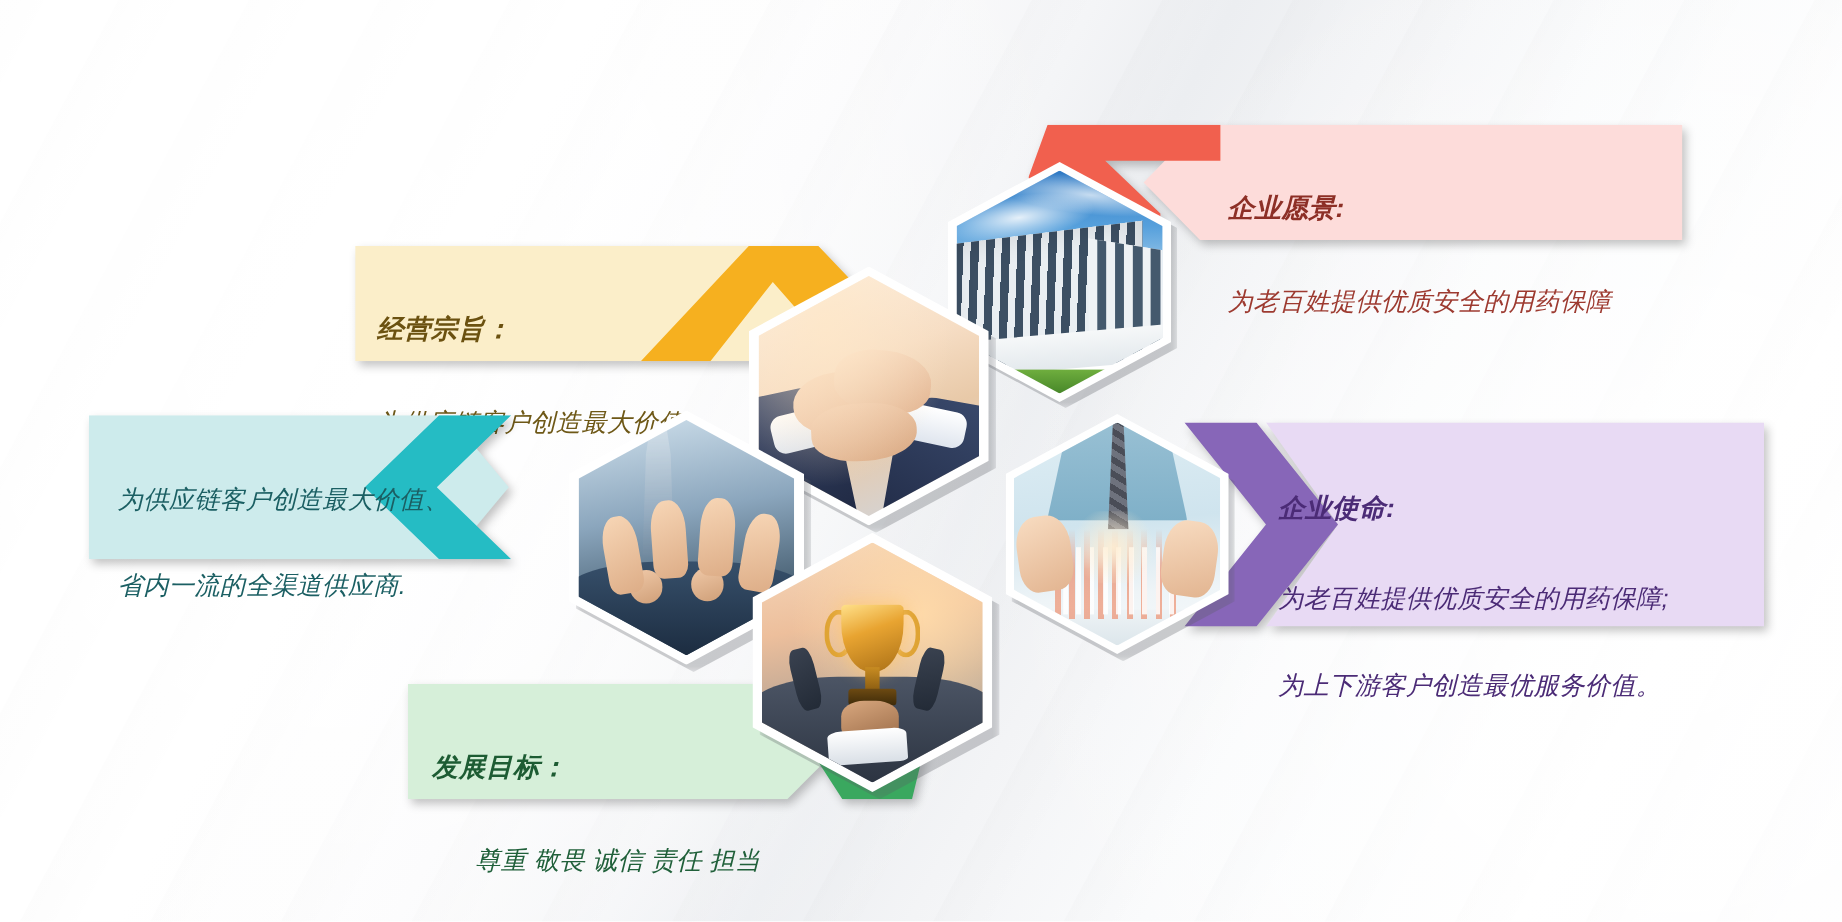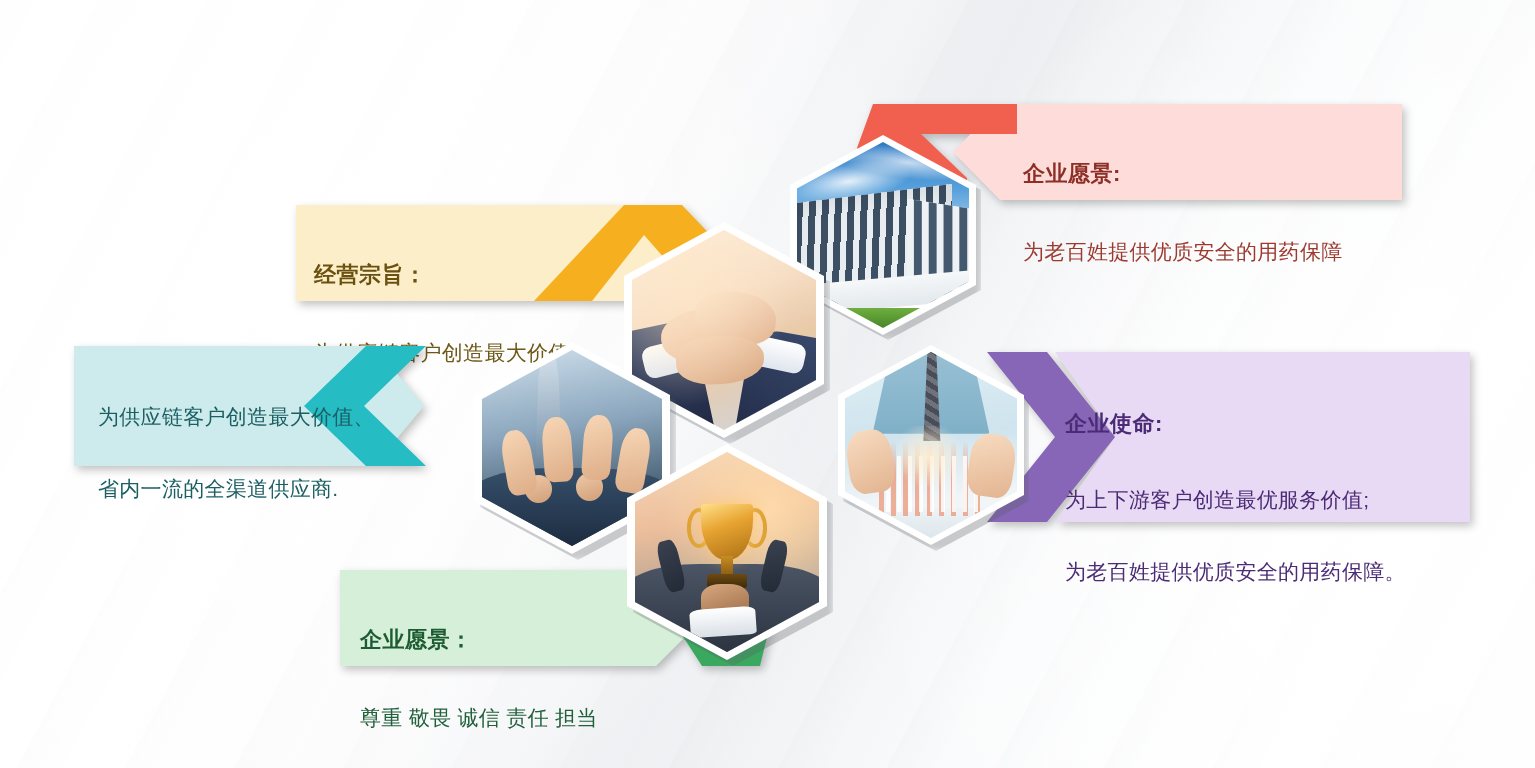--- a/index.html
+++ b/index.html
@@ -57,20 +57,21 @@
     right: -15%; top: -10%;
     width: 60%; height: 150%;
     background: radial-gradient(ellipse at 60% 50%, rgba(255,255,255,0.9) 0%, rgba(255,255,255,0) 72%);
     pointer-events: none;
   }
 
   
   .banner {
     position: absolute;
     box-sizing: border-box;
+    font-style: italic;
   }
   .banner-bg {
     position: absolute;
     inset: 0;
     filter: drop-shadow(3px 4px 4px rgba(0,0,0,0.24));
   }
   .banner-text {
     position: absolute;
     white-space: pre;
     line-height: 1.35;
@@ -368,34 +369,34 @@
     </div>
   </div>
 
   <div class="banner" style="left:975px; top:352px; width:495px; height:170px;">
     <svg class="banner-bg" viewBox="0 0 495 170" preserveAspectRatio="none">
       <polygon points="80,0 495,0 495,170 80,170 140,85" fill="#e8daf4"></polygon>
       <polygon points="12,0 72,0 140,85 72,170 12,170 80,85" fill="#8766b8"></polygon>
     </svg>
     <div class="banner-text" style="left:90px; top:14px;">
       <div class="banner-title" style="color:#4b2b76;">企业使命:</div>
-      <div class="banner-body" style="color:#4b2b76; margin-top:4px;">为上下游客户创造最优服务价值;</div>
-      <div class="banner-body" style="color:#4b2b76;">为老百姓提供优质安全的用药保障。</div>
+      <div class="banner-body" style="color:#4b2b76; margin-top:4px;">为老百姓提供优质安全的用药保障;</div>
+      <div class="banner-body" style="color:#4b2b76;">为上下游客户创造最优服务价值。</div>
     </div>
   </div>
 
   <div class="banner" style="left:340px; top:570px; width:440px; height:96px;">
     <svg class="banner-bg" viewBox="0 0 440 96" preserveAspectRatio="none">
       <polygon points="0,0 316,0 364,48 316,96 0,96" fill="#d6efd9"></polygon>
       <polygon points="300,0 358,0 416,66 468,0 440,0 440,14 420,96 362,96 300,0" fill="#3aa85f"></polygon>
       <polygon points="302,96 360,96 418,22 470,96 412,96 360,40 302,96" fill="#3aa85f" opacity="0"></polygon>
     </svg>
     <div class="banner-text" style="left:20px; top:12px;">
-      <div class="banner-title" style="color:#1d5c33;">企业愿景：</div>
-      <div class="banner-body" style="color:#20603a; margin-top:6px;">尊重 敬畏 诚信 责任 担当</div>
+      <div class="banner-title" style="color:#1d5c33;">发展目标：</div>
+      <div class="banner-body" style="color:#20603a; margin-top:6px;margin-left:36px;">尊重 敬畏 诚信 责任 担当</div>
     </div>
   </div>
 
   <div class="hex-shadow" style="left:795px; top:140px; width:186px; height:200px;"></div>
   <div class="hex" style="left:790px; top:135px; width:186px; height:200px;">
     <div class="hex-inner" style="left:7px; top:7px; width:172px; height:186px;">
       <div class="ph ph-building">
         <div class="sky"></div>
           <div class="cloud1"></div>
           <div class="cloud2"></div>

